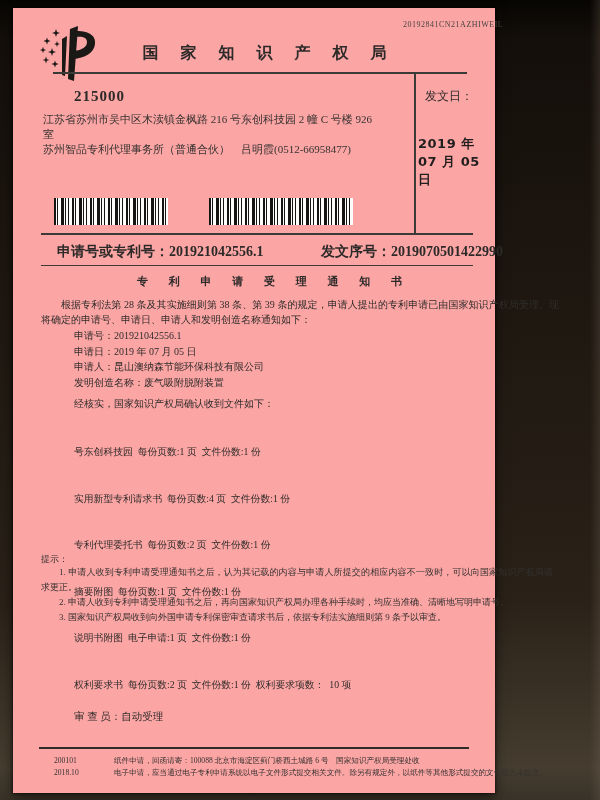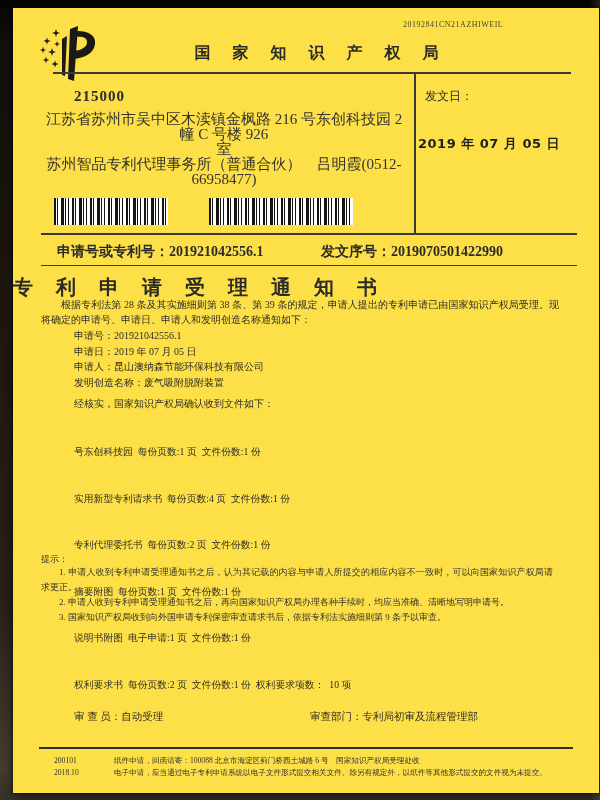--- a/index.html
+++ b/index.html
@@ -5,47 +5,47 @@
   *{margin:0;padding:0;box-sizing:border-box;}
   html,body{width:600px;height:800px;overflow:hidden;}
   body{
     position:relative;
     font-family:"Liberation Serif","DejaVu Serif",serif;
     background:linear-gradient(180deg,#070503 0%,#140f0a 5%,#1f1811 40%,#2a2118 75%,#463d30 96%,#393228 100%);
   }
   .edge-streak{position:absolute;right:0;top:0;width:10px;height:100%;
     background:linear-gradient(90deg,rgba(0,0,0,0),rgba(120,105,90,.25));}
   .page{
-    position:absolute;left:13px;top:8px;width:586px;height:785px;
-    background:#fde047;color:#2b2a28;
+    position:absolute;left:13px;top:8px;width:482px;height:785px;
+    background:#fca5a5;color:#2b2a28;
     box-shadow:0 0 2px 1px rgba(0,0,0,.4),0 5px 12px rgba(0,0,0,.55);
   }
   .abs{position:absolute;}
   .doc-code{top:12px;left:390px;font-size:8px;letter-spacing:.5px;color:#474440;font-family:"Liberation Serif",serif;}
   .agency-title{top:35px;left:90px;right:60px;text-align:center;font-size:16px;font-weight:bold;letter-spacing:9px;white-space:nowrap;}
   .logo{top:16px;left:24px;width:60px;height:58px;}
   .hr{background:#3c3a37;}
   .hr-header{top:64px;left:40px;right:28px;height:2px;}
   .vline{top:64px;left:401px;width:2px;height:162px;background:#3c3a37;}
   .postal{top:80px;left:61px;font-size:15px;font-weight:bold;letter-spacing:1px;}
-  .addr-block{top:104px;left:30px;width:362px;text-align:center;font-size:15px;line-height:15px;color:#34322f;}
+  .addr-block{top:104px;left:30px;width:362px;font-size:11px;line-height:15px;color:#34322f;}
   .dispatch-label{top:80px;left:412px;font-size:12px;}
   .dispatch-date{top:127px;left:405px;font-size:13px;font-weight:bold;letter-spacing:.5px;font-family:"DejaVu Sans","Liberation Sans",sans-serif;color:#211f1d;}
   .barcode{top:190px;height:27px;
     background:repeating-linear-gradient(90deg,
       #161412 0 2px,#fcfcfa 2px 3px,#161412 3px 4px,#fcfcfa 4px 7px,
       #161412 7px 10px,#fcfcfa 10px 11px,#161412 11px 12px,#fcfcfa 12px 14px,
       #161412 14px 15px,#fcfcfa 15px 18px);}
   .barcode-1{left:41px;width:114px;}
   .barcode-2{left:196px;width:144px;}
   .hr-2{top:225px;left:28px;right:22px;height:1.5px;}
   .numbers-row{top:235px;left:44px;right:14px;font-size:14px;font-weight:bold;white-space:nowrap;}
   .numbers-row .serial{position:absolute;left:264px;top:0;}
   .hr-3{top:257px;left:28px;right:22px;height:1px;}
-  .notice-title{top:266px;left:0;right:0;font-size:20px;font-weight:bold;letter-spacing:9px;white-space:nowrap;}
+  .notice-title{top:266px;left:0;right:0;text-align:center;font-size:11px;font-weight:bold;letter-spacing:9px;white-space:nowrap;padding-left:40px;}
   .intro{top:289px;left:28px;width:518px;font-size:10px;line-height:15px;text-indent:2em;text-align:justify;color:#2e2c29;}
   .fields{top:320px;left:61px;font-size:10px;line-height:15.5px;color:#2e2c29;}
   .received-intro{top:389px;left:61px;font-size:10px;color:#2e2c29;}
   .doc-list{top:405px;left:61px;font-size:9.8px;line-height:15.5px;color:#2e2c29;white-space:pre;}
   .tips-label{top:545px;left:28px;font-size:9px;color:#33312e;}
   .tips{top:557px;left:28px;width:512px;font-size:9px;line-height:15px;text-align:justify;color:#33312e;}
   .tips p{text-indent:2em;}
   .examiner-row{top:702px;left:61px;right:22px;font-size:10.5px;color:#2e2c29;white-space:nowrap;}
   .examiner-row .dept{position:absolute;left:236px;top:0;}
   .hr-footer{top:739px;left:26px;right:26px;height:2px;background:#2f2d2a;}
@@ -127,21 +127,20 @@
 
   <div class="abs tips-label">提示：</div>
   <div class="abs tips">
     <p>1. 申请人收到专利申请受理通知书之后，认为其记载的内容与申请人所提交的相应内容不一致时，可以向国家知识产权局请求更正。</p>
     <p>2. 申请人收到专利申请受理通知书之后，再向国家知识产权局办理各种手续时，均应当准确、清晰地写明申请号。</p>
     <p>3. 国家知识产权局收到向外国申请专利保密审查请求书后，依据专利法实施细则第 9 条予以审查。</p>
   </div>
 
   <div class="abs examiner-row">
     <span>审 查 员：</span><span>自动受理</span>
-    <span class="dept"><span>审查部门：</span><span>专利局初审及流程管理部</span></span>
   </div>
 
   <div class="abs hr hr-footer"></div>
   <div class="abs footer">
     <div class="footer-row">
       <div class="footer-code">200101</div>
       <div class="footer-text">纸件申请，回函请寄：100088 北京市海淀区蓟门桥西土城路 6 号　国家知识产权局受理处收</div>
     </div>
     <div class="footer-row">
       <div class="footer-code">2018.10</div>

